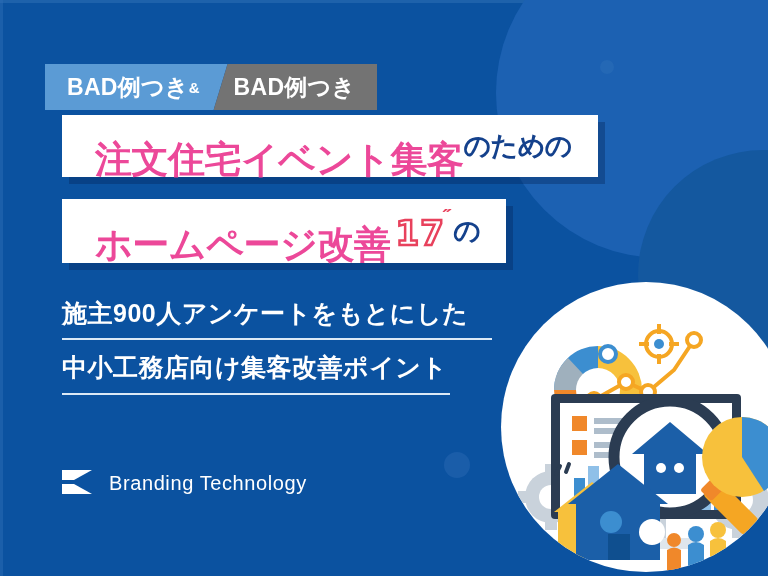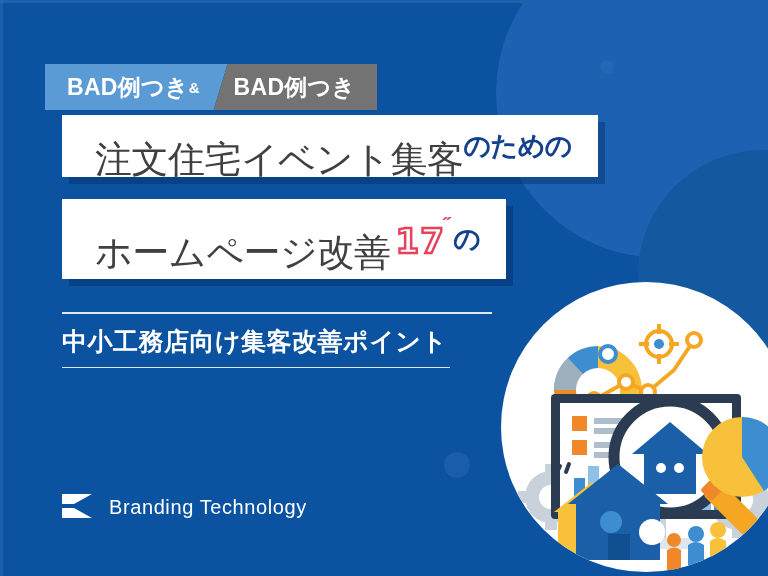--- a/index.html
+++ b/index.html
@@ -56,23 +56,23 @@
   .badge-amp{color:#ffffff;font-size:15px;font-weight:bold;margin:0 2px 0 0;align-self:center;}
 
   
   .title-bar{
     position:absolute;left:62px;background:#ffffff;
     box-shadow:7px 7px 0 rgba(4,40,92,.38);
     display:flex;align-items:center;
     white-space:nowrap;
   }
   .title-bar-1{top:115px;height:62px;padding:0 26px 0 33px;}
-  .title-bar-2{top:199px;height:80px;padding:0 26px 0 33px;}
+  .title-bar-2{top:199px;height:64px;padding:0 26px 0 33px;}
   .t-main{
-    color:#404040;font-size:37px;font-weight:normal;letter-spacing:-.5px;margin-top:28px;
+    color:#ec4899;font-size:37px;font-weight:bold;letter-spacing:-.5px;margin-top:28px;
   }
   .t-sub{
     color:#14418c;font-size:27px;font-weight:bold;letter-spacing:-.5px;
   }
   .t-num{
     color:#e8415c;font-size:34px;font-weight:bold;
     -webkit-text-stroke:2.5px #e8415c;color:transparent;
     letter-spacing:1px;margin:0 1px 0 5px;position:relative;top:2px;
     font-family:"DejaVu Sans",sans-serif;
   }
@@ -85,21 +85,21 @@
   .sub-block{position:absolute;left:62px;top:300px;}
   .sub-line{
     color:#ffffff;font-size:25px;font-weight:bold;letter-spacing:.5px;
     white-space:nowrap;line-height:1.05;
   }
   .rule{height:1.5px;background:#dce9f6;}
   .rule-1{width:430px;margin:12px 0 14px 0;}
   .rule-2{width:388px;margin:13px 0 0 0;}
 
   
-  .logo{position:absolute;left:62px;top:493px;display:flex;align-items:center;}
+  .logo{position:absolute;left:62px;top:469px;display:flex;align-items:center;}
   .logo-mark{width:34px;height:28px;margin-right:13px;flex:none;}
   .logo-text{color:#ffffff;font-size:20px;letter-spacing:.6px;font-weight:normal;}
 
   
   .illus{position:absolute;left:496px;top:282px;width:290px;height:300px;}
 </style>
 </head>
 <body>
 
 <div id="cover">
@@ -127,20 +127,21 @@
   </div>
 
   <div class="title-bar title-bar-2">
     <span class="t-main">ホームページ改善</span>
     <span class="t-num">17</span>
     <span class="t-num-mark">´´</span>
     <span class="t-sub">の</span>
   </div>
 
   <div class="sub-block">
+    <div class="sub-line">施主900人アンケートをもとにした</div>
     <div class="rule rule-1"></div>
     <div class="sub-line">中小工務店向け集客改善ポイント</div>
     <div class="rule rule-2"></div>
   </div>
 
   <div class="logo">
     <svg class="logo-mark" viewBox="0 0 34 28">
       <polygon points="0,1 30,1 12,11 0,11" fill="#ffffff"></polygon>
       <polygon points="0,15 12,15 30,25 0,25" fill="#ffffff"></polygon>
     </svg>

